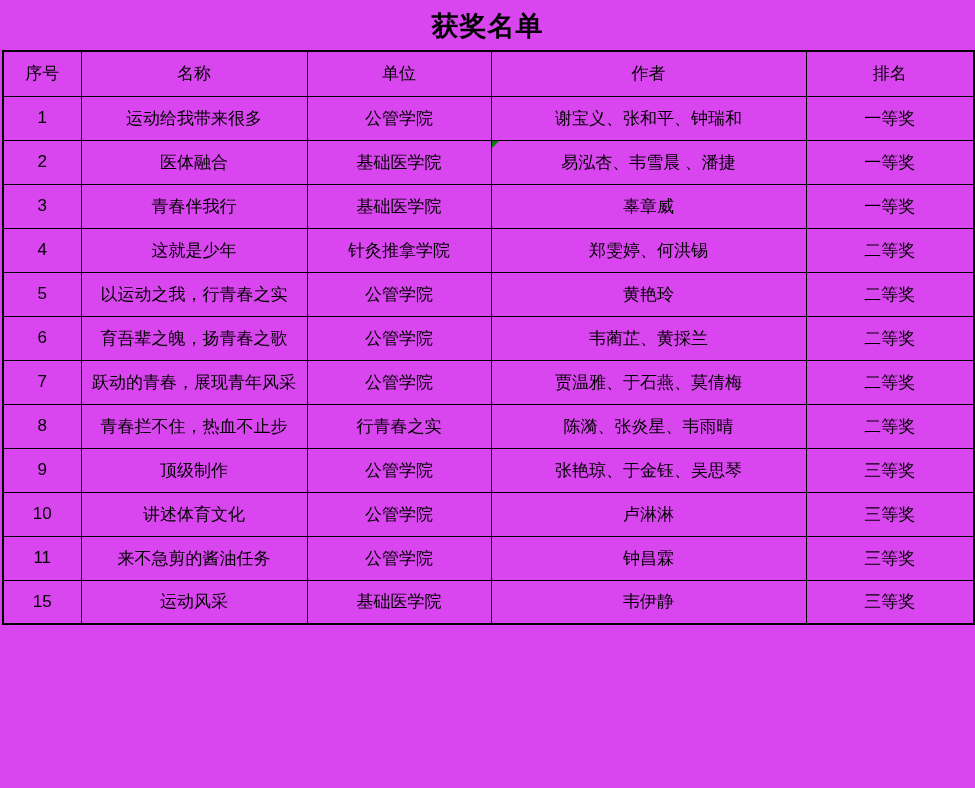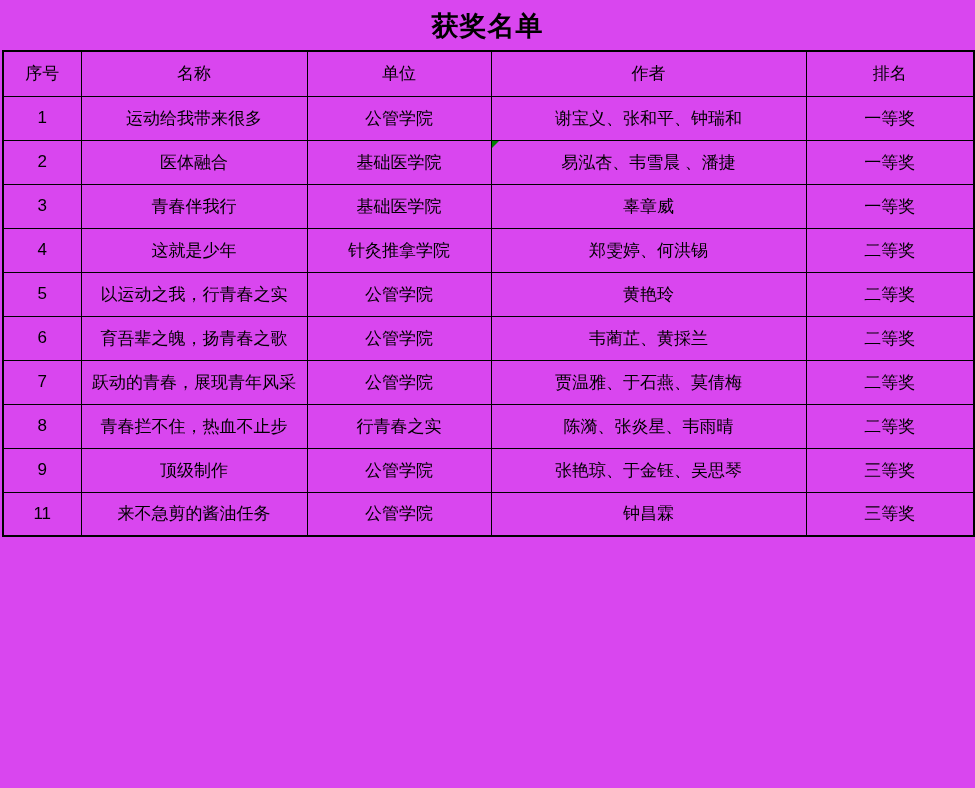--- a/index.html
+++ b/index.html
@@ -143,27 +143,41 @@
   </tr>
 
   <tr>
     <td class="c-index">9</td>
     <td class="c-name">顶级制作</td>
     <td class="c-unit">公管学院</td>
     <td class="c-authors">张艳琼、于金钰、吴思琴</td>
     <td class="c-rank">三等奖</td>
   </tr>
 
+  <tr>
+    <td class="c-index">10</td>
+    <td class="c-name">讲述体育文化</td>
+    <td class="c-unit">公管学院</td>
+    <td class="c-authors">卢淋淋</td>
+    <td class="c-rank">三等奖</td>
+  </tr>
 
   <tr>
     <td class="c-index">11</td>
     <td class="c-name">来不急剪的酱油任务</td>
     <td class="c-unit">公管学院</td>
     <td class="c-authors">钟昌霖</td>
     <td class="c-rank">三等奖</td>
   </tr>
 
 
 
 
+  <tr>
+    <td class="c-index">15</td>
+    <td class="c-name">运动风采</td>
+    <td class="c-unit">基础医学院</td>
+    <td class="c-authors">韦伊静</td>
+    <td class="c-rank">三等奖</td>
+  </tr>
 </tbody>
   </table>
 </div>
 
 </body></html>

